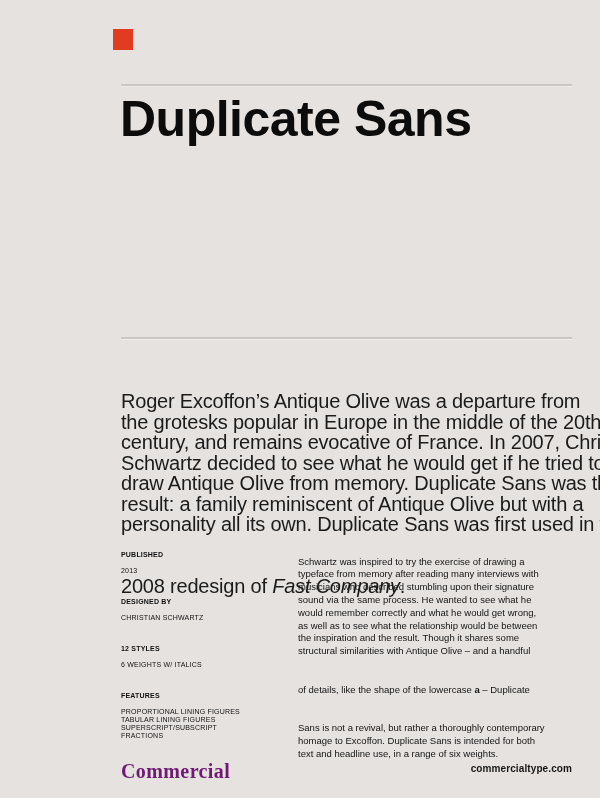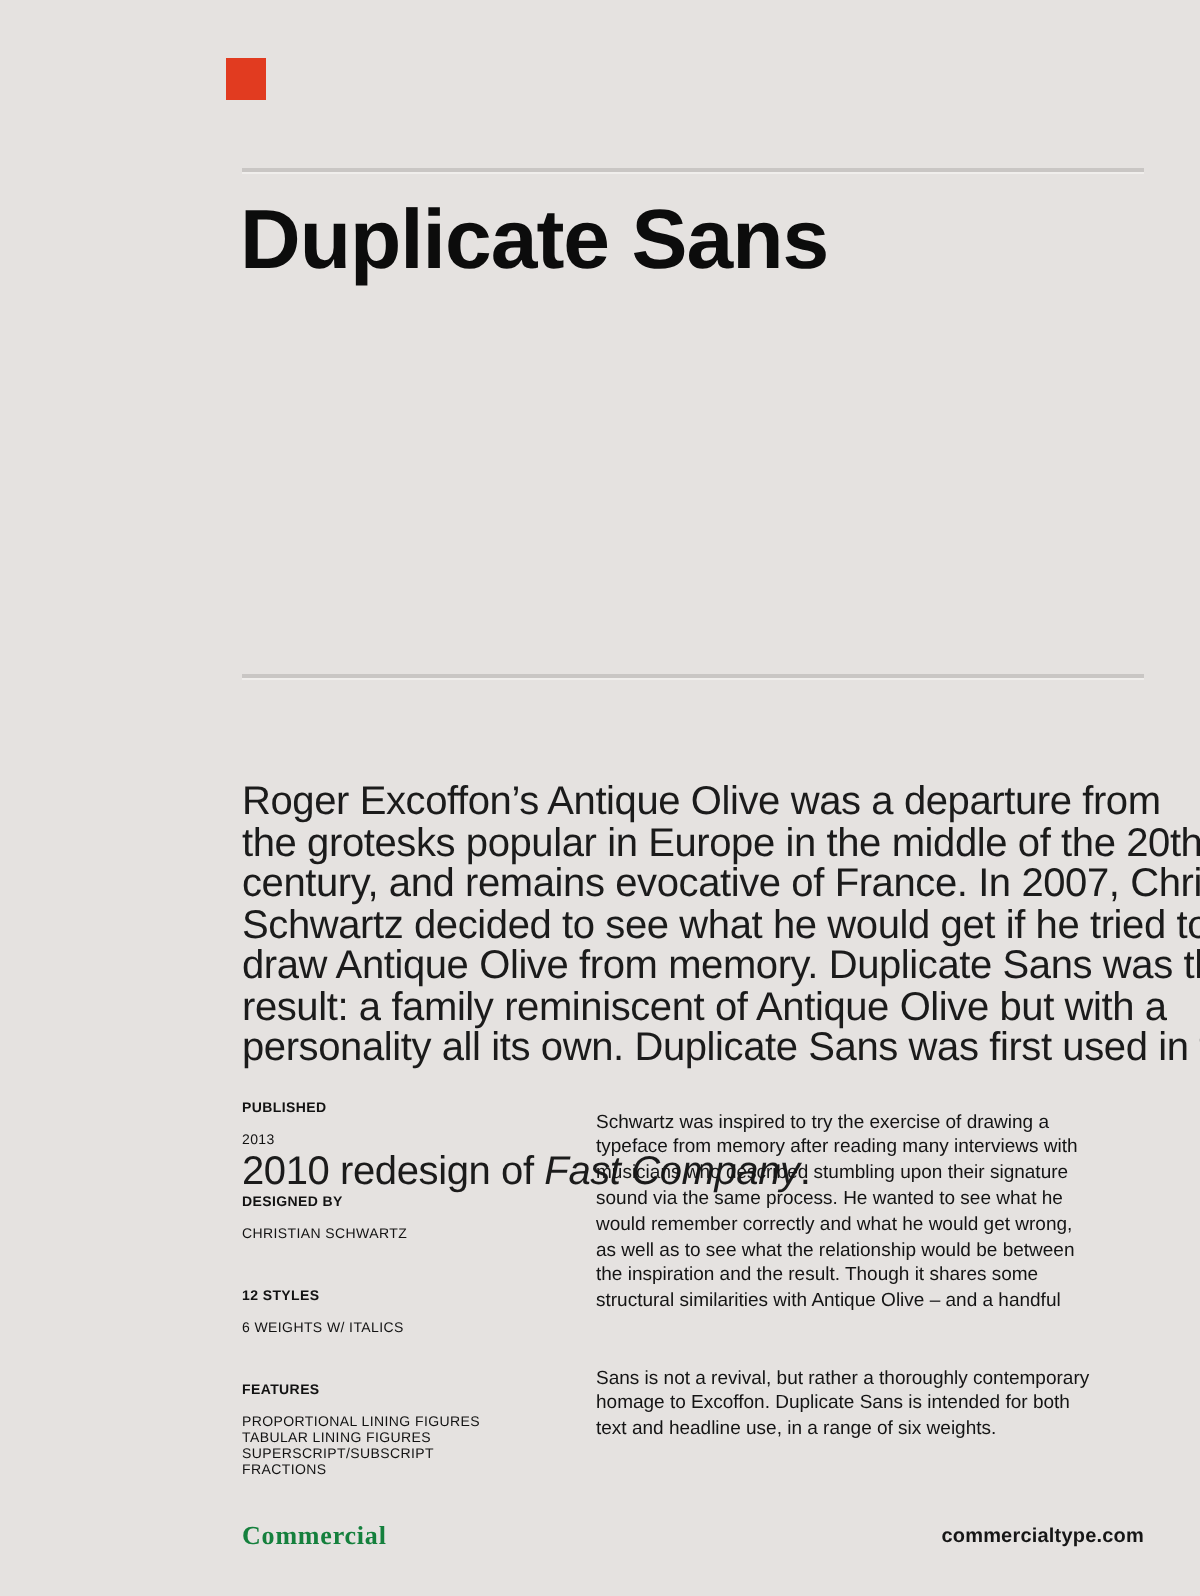--- a/index.html
+++ b/index.html
@@ -11,21 +11,21 @@
   .logo-mark {
     position:absolute; left:113px; top:29px; width:20px; height:21px;
     background:#e13b20;
   }
   .rule { position:absolute; left:121px; width:451px; height:2px;
           background:#c9c6c4; box-shadow:0 1px 0 #f0eeec; }
   .rule-top { top:84px; }
   .rule-mid { top:337px; }
   .title {
     position:absolute; left:120px; top:93px; margin:0;
-    font-size:42px; line-height:53px; font-weight:800; letter-spacing:-0.5px;
+    font-size:50px; line-height:53px; font-weight:800; letter-spacing:-0.5px;
     color:#0c0c0c; white-space:pre;
   }
   .intro {
     position:absolute; left:121px; top:350px;
     font-size:20px; line-height:20.5px; letter-spacing:-0.2px;
     color:#1b1b1b; white-space:pre;
   }
   .intro em { font-style:italic;margin-top:33px; }
   .meta {
     position:absolute; left:121px; top:543px; width:160px;
@@ -35,21 +35,21 @@
   .meta-label { font-weight:700; }
   .column {
     position:absolute; left:298px; top:530px; width:260px;
     font-size:9.5px; line-height:12.8px; font-weight:500;
     color:#141414; white-space:pre;
   }
   .column strong { font-weight:800; }
   .wordmark {
     position:absolute; left:121px; top:760px;
     font-family:"Liberation Serif", serif; font-weight:700;
-    font-size:13px; letter-spacing:0.4px; color:#15803d;
+    font-size:20px; letter-spacing:0.4px; color:#701a75;
   }
   .site {
     position:absolute; right:28px; top:763px;
     font-size:10px; font-weight:700; letter-spacing:0.1px;
     color:#161616; text-decoration:none;
   }
 </style>
 </head>
 <body>
 
@@ -64,21 +64,21 @@
   <div class="rule rule-mid"></div>
 
   <div class="intro">
     <div>Roger Excoffon’s Antique Olive was a departure from
 the grotesks popular in Europe in the middle of the 20th
 century, and remains evocative of France. In 2007, Christian
 Schwartz decided to see what he would get if he tried to
 draw Antique Olive from memory. Duplicate Sans was the
 result: a family reminiscent of Antique Olive but with a
 personality all its own. Duplicate Sans was first used in the</div>
-    <div><span>2010 redesign of </span><em>Fast Company</em><span>.</span></div>
+    <div><span>2008 redesign of </span><em>Fast Company</em><span>.</span></div>
   </div>
 
   <aside class="meta">
     <div class="meta-group">
       <div class="meta-label">PUBLISHED</div>
       <div class="meta-values">2013</div>
     </div>
     <div class="meta-group">
       <div class="meta-label">DESIGNED BY</div>
       <div class="meta-values">CHRISTIAN SCHWARTZ</div>
@@ -98,20 +98,21 @@
 
   <div class="column">
     <div>Schwartz was inspired to try the exercise of drawing a
 typeface from memory after reading many interviews with
 musicians who described stumbling upon their signature
 sound via the same process. He wanted to see what he
 would remember correctly and what he would get wrong,
 as well as to see what the relationship would be between
 the inspiration and the result. Though it shares some
 structural similarities with Antique Olive – and a handful</div>
+    <div><span>of details, like the shape of the lowercase </span><strong>a</strong><span> – Duplicate</span></div>
     <div>Sans is not a revival, but rather a thoroughly contemporary
 homage to Excoffon. Duplicate Sans is intended for both
 text and headline use, in a range of six weights.</div>
   </div>
 
   <div class="wordmark">Commercial</div>
 
   <a class="site" href="#">commercialtype.com</a>
 
 </div>

